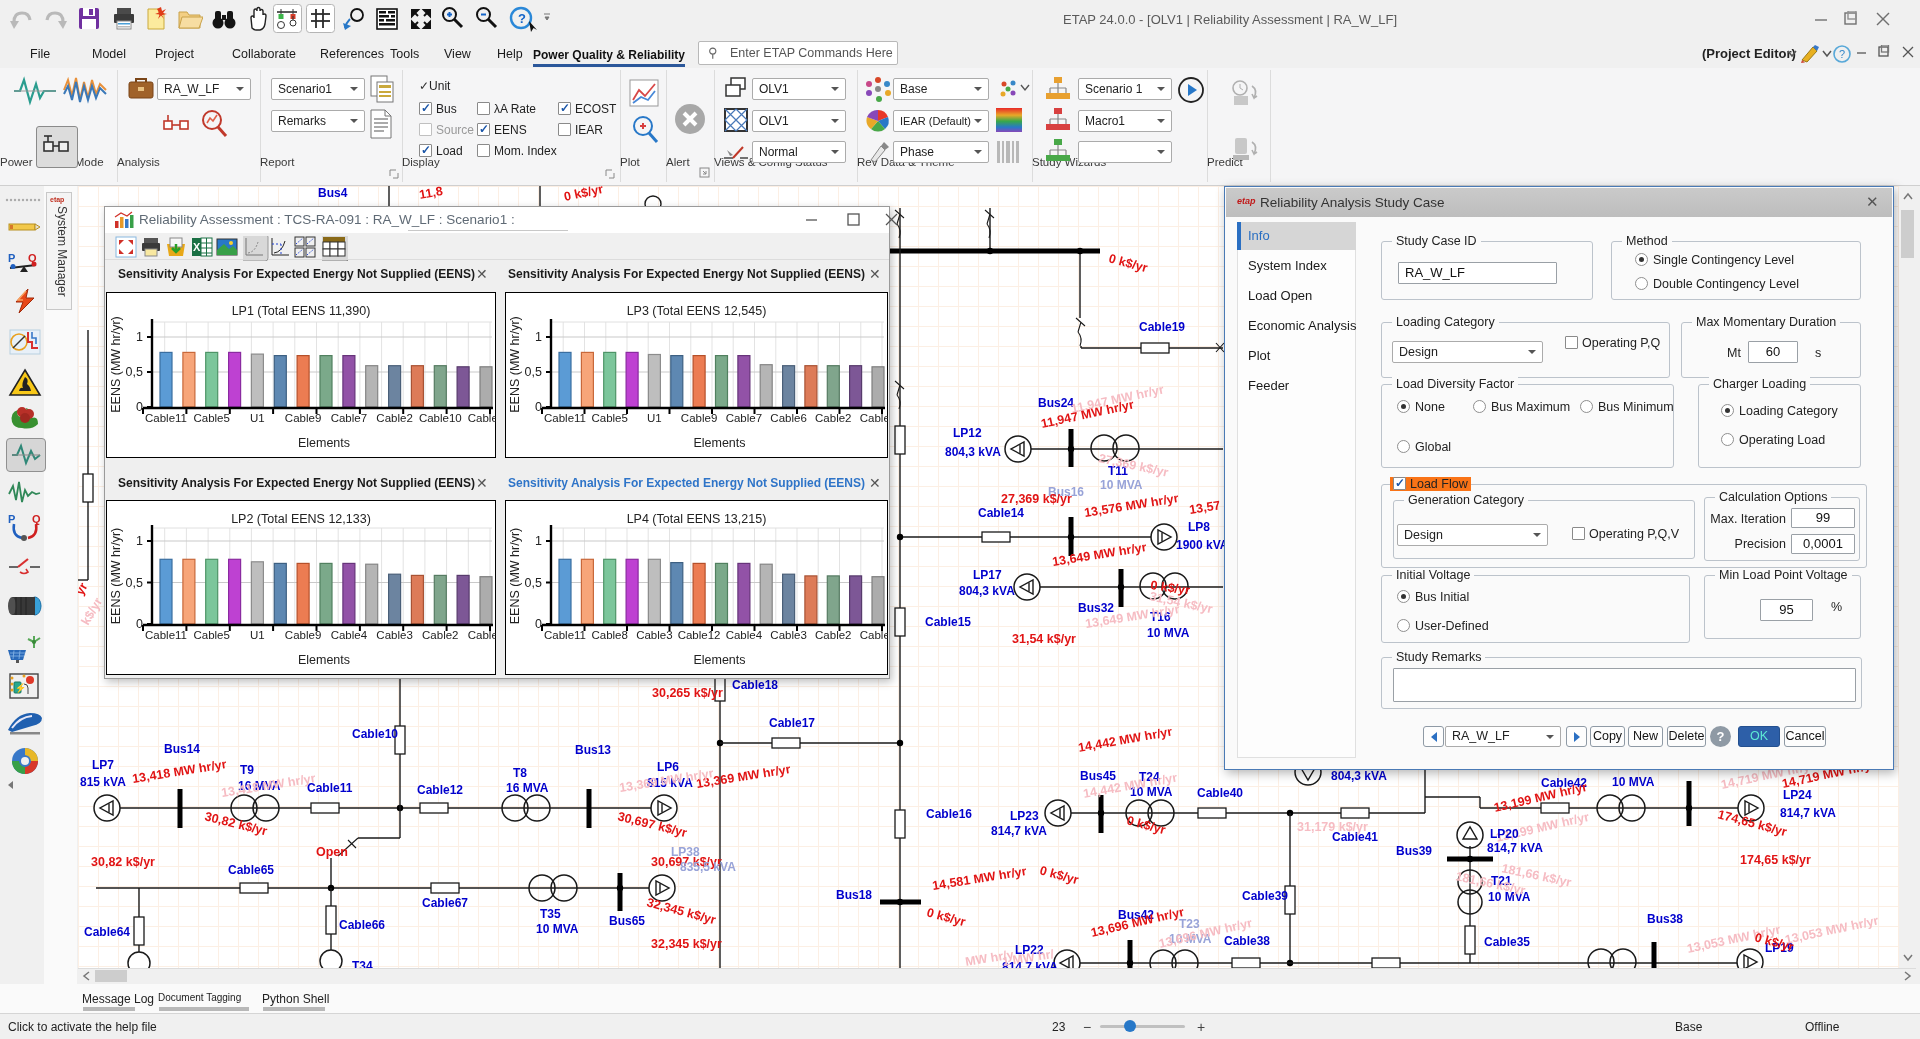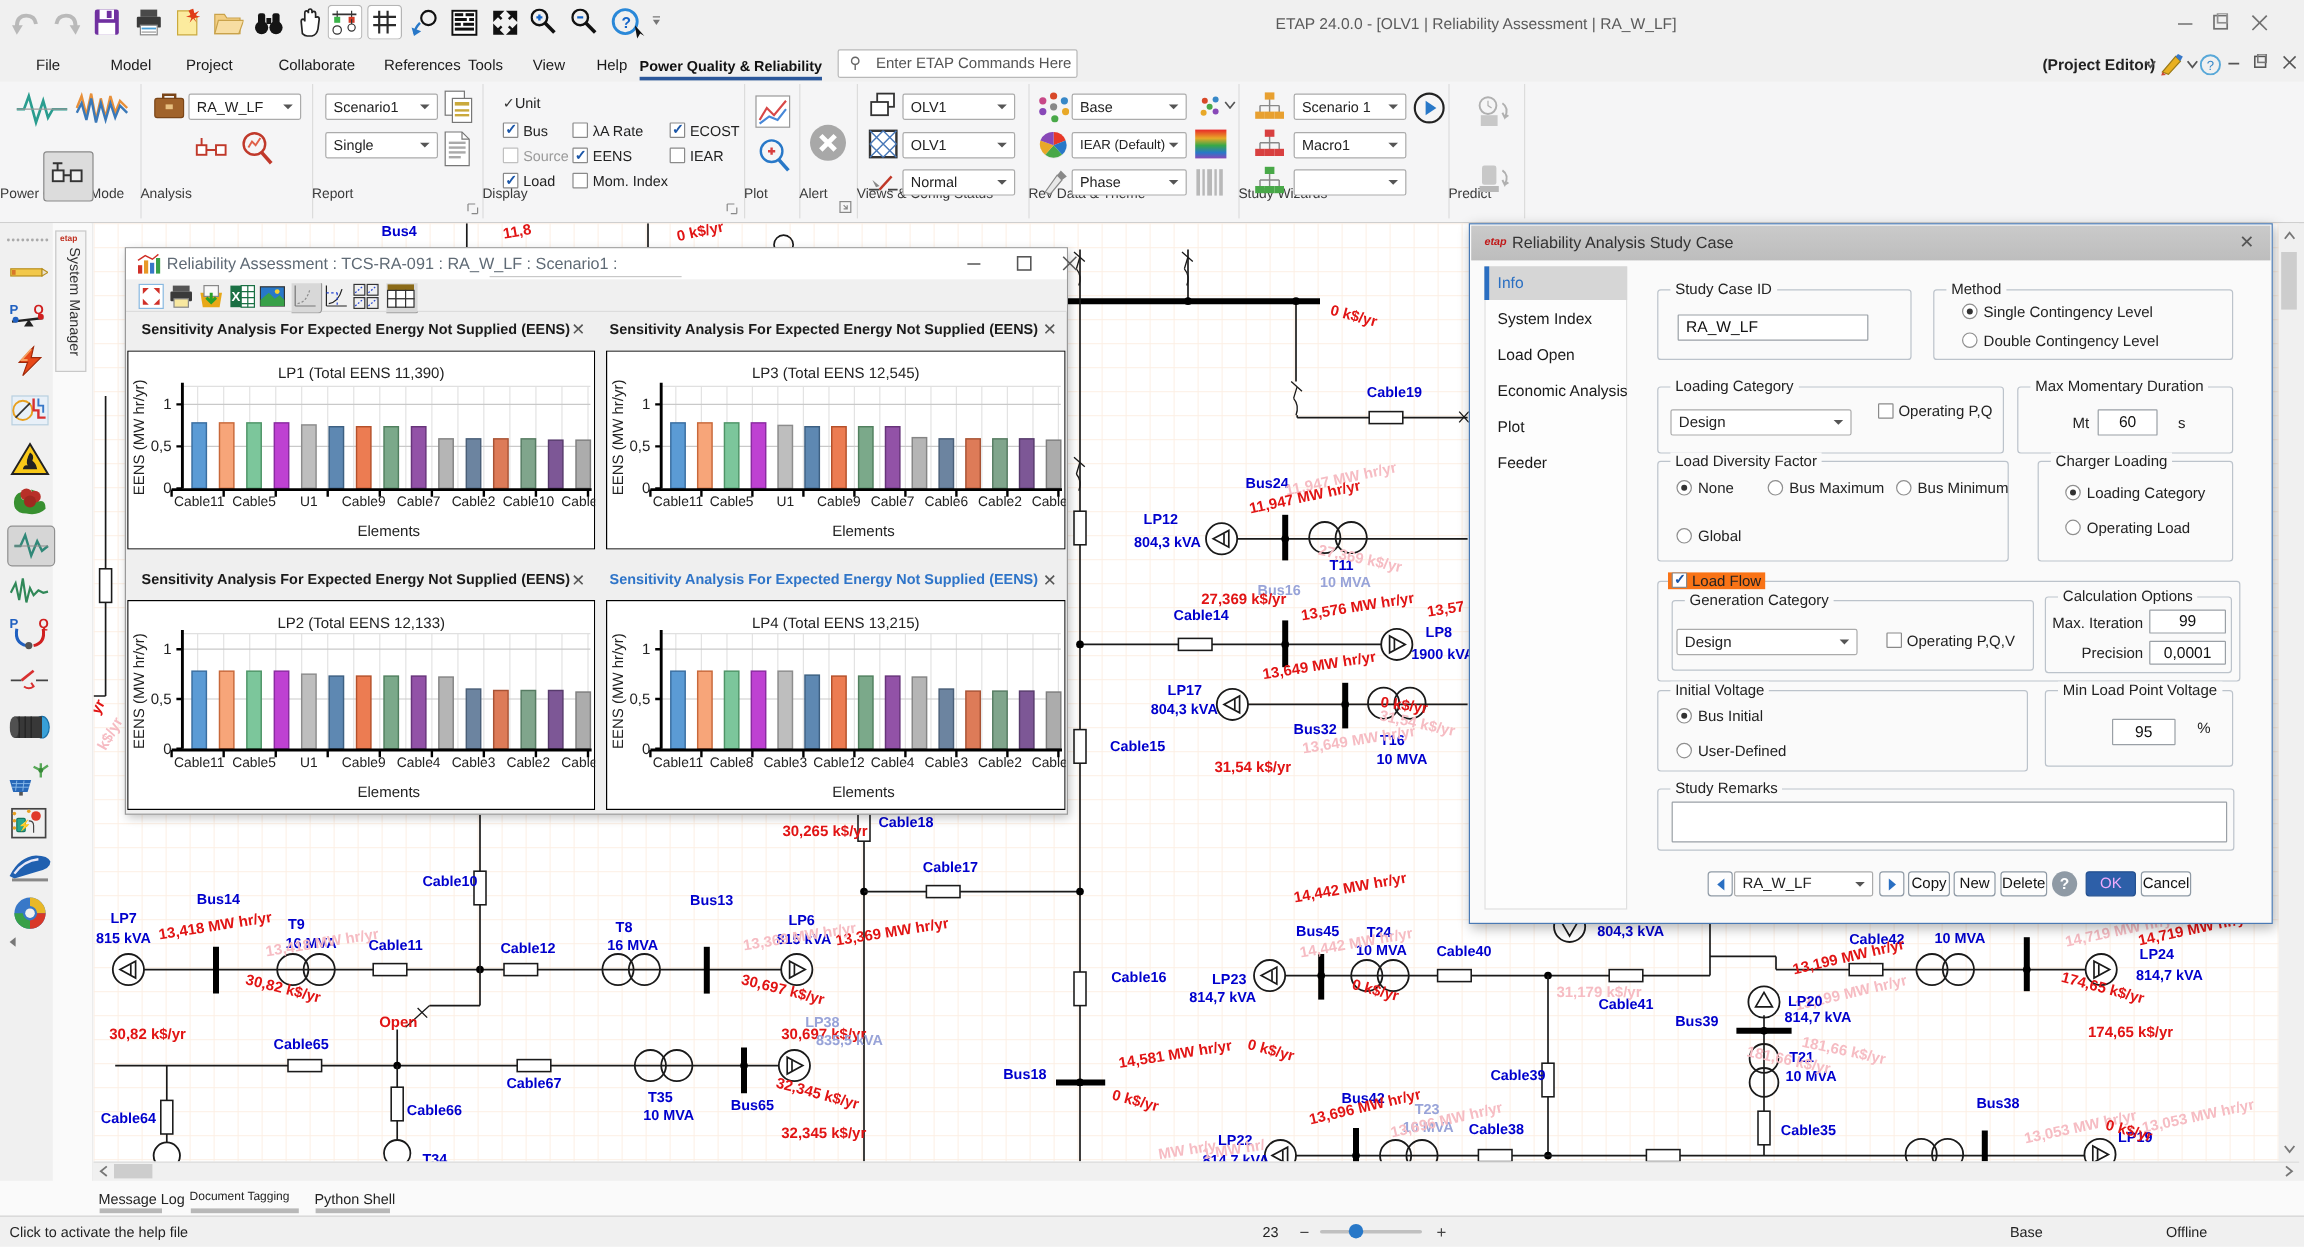--- a/index.html
+++ b/index.html
@@ -243,21 +243,21 @@
         <line x1="10" y1="15" x2="18" y2="15"></line>
         <line x1="6" y1="5" x2="6" y2="11"></line>
       </g>
     </svg>
 <svg class="abs" style="left:198px;top:106px" width="36" height="36">
       <circle cx="14" cy="14" r="9" fill="none" stroke="#c0392b" stroke-width="2"></circle>
       <line x1="20" y1="21" x2="28" y2="30" stroke="#c0392b" stroke-width="3"></line>
       <polyline points="9,17 12,12 15,15 19,9" stroke="#e06048" fill="none" stroke-width="1.6"></polyline>
     </svg>
 <div class="dd" style="left:271px;top:78px;width:94px;height:22px">Scenario1</div>
-<div class="dd" style="left:271px;top:110px;width:94px;height:22px">Single</div>
+<div class="dd" style="left:271px;top:110px;width:94px;height:22px">Remarks</div>
 <svg class="abs" style="left:369px;top:74px" width="28" height="30">
       <rect x="2" y="2" width="16" height="20" fill="#fff" stroke="#777"></rect>
       <rect x="8" y="8" width="16" height="20" fill="#fff" stroke="#777"></rect>
       <g fill="#caa93c">
         <rect x="10" y="11" width="12" height="3"></rect>
         <rect x="10" y="17" width="12" height="2"></rect>
         <rect x="10" y="21" width="12" height="2"></rect>
       </g>
     </svg>
 <svg class="abs" style="left:369px;top:108px" width="26" height="32">
@@ -1265,21 +1265,21 @@
         <path d="M9 1 L3 6 L9 11 Z" fill="#2a6fc2"></path>
       </svg></div>
 <div class="dd" style="left:1445px;top:726px;width:116px;height:21px;font-size:12.5px;line-height:19px">RA_W_LF</div>
 <div class="dbtn" style="left:1566px;top:726px;width:21px;height:21px"><svg width="12" height="12" style="margin-top:4px">
         <path d="M3 1 L9 6 L3 11 Z" fill="#2a6fc2"></path>
       </svg></div>
 <div class="dbtn" style="left:1590px;top:726px;width:35px;height:21px;line-height:19px">Copy</div>
 <div class="dbtn" style="left:1628px;top:726px;width:35px;height:21px;line-height:19px">New</div>
 <div class="dbtn" style="left:1667px;top:726px;width:39px;height:21px;line-height:19px">Delete</div>
 <div class="abs" style="left:1710px;top:726px;width:21px;height:21px;border-radius:50%;background:#8f9aa5;color:#fff;text-align:center;line-height:21px;font-size:13px;font-weight:bold">?</div>
-<div class="dbtn" style="left:1738px;top:726px;width:42px;height:21px;line-height:19px;background:#2d5fa8;color:#f0abfc;border-color:#24508f">OK</div>
+<div class="dbtn" style="left:1738px;top:726px;width:42px;height:21px;line-height:19px;background:#2d5fa8;color:#5eead4;border-color:#24508f">OK</div>
 <div class="dbtn" style="left:1784px;top:726px;width:42px;height:21px;line-height:19px">Cancel</div>
 <div class="abs" style="left:1899px;top:186px;width:17px;height:782px;background:#f0f0f0"></div>
 <div class="abs" style="left:1901px;top:210px;width:13px;height:48px;background:#cdcdcd"></div>
 <svg class="abs" style="left:1903px;top:192px" width="10" height="10">
       <path d="M1 7 L5 2 L9 7" fill="none" stroke="#777" stroke-width="1.5"></path>
     </svg>
 <svg class="abs" style="left:1903px;top:952px" width="10" height="10">
       <path d="M1 3 L5 8 L9 3" fill="none" stroke="#777" stroke-width="1.5"></path>
     </svg>
 <div class="abs" style="left:78px;top:968px;width:1838px;height:16px;background:#f0f0f0;border-top:1px solid #dcdcdc"></div>

